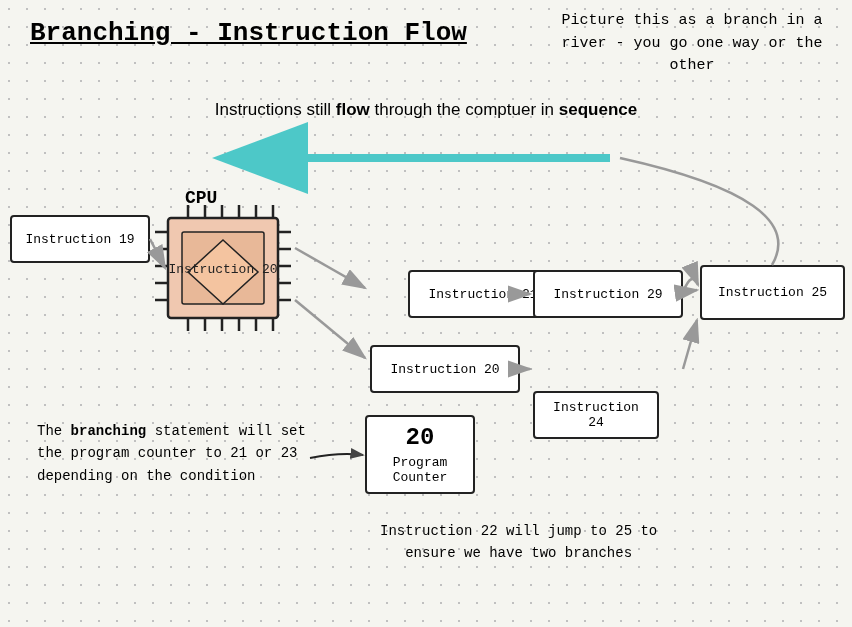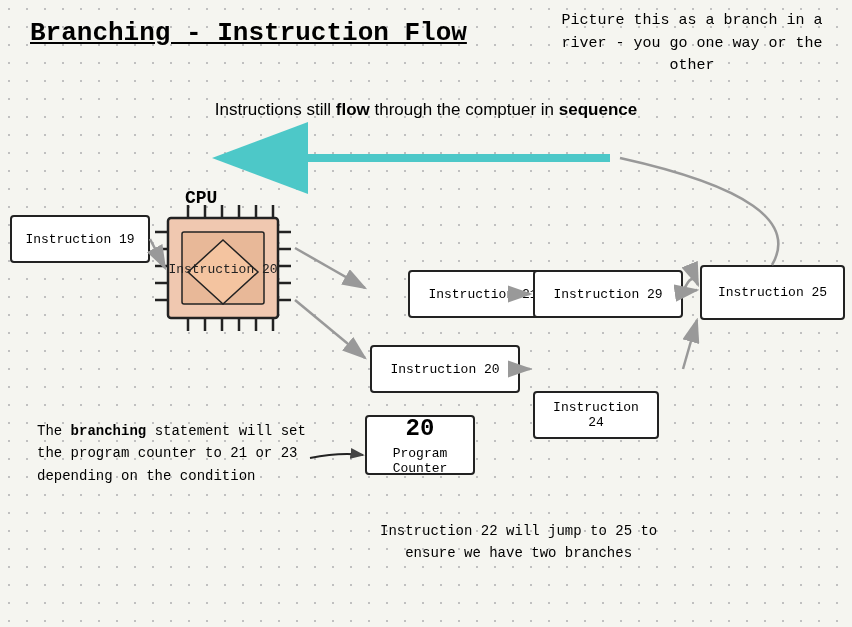--- a/index.html
+++ b/index.html
@@ -74,21 +74,21 @@
       font-weight: bold;
       font-family: 'Courier New', Courier, monospace;
     }
 
     
     .program-counter {
       position: absolute;
       top: 415px;
       left: 365px;
       width: 110px;
-      height: 60px;
+      height: 79px;
       border: 2px solid #222;
       background: #fff;
       border-radius: 4px;
       display: flex;
       flex-direction: column;
       align-items: center;
       justify-content: center;
       font-family: 'Courier New', Courier, monospace;
       font-size: 13px;
       text-align: center;

